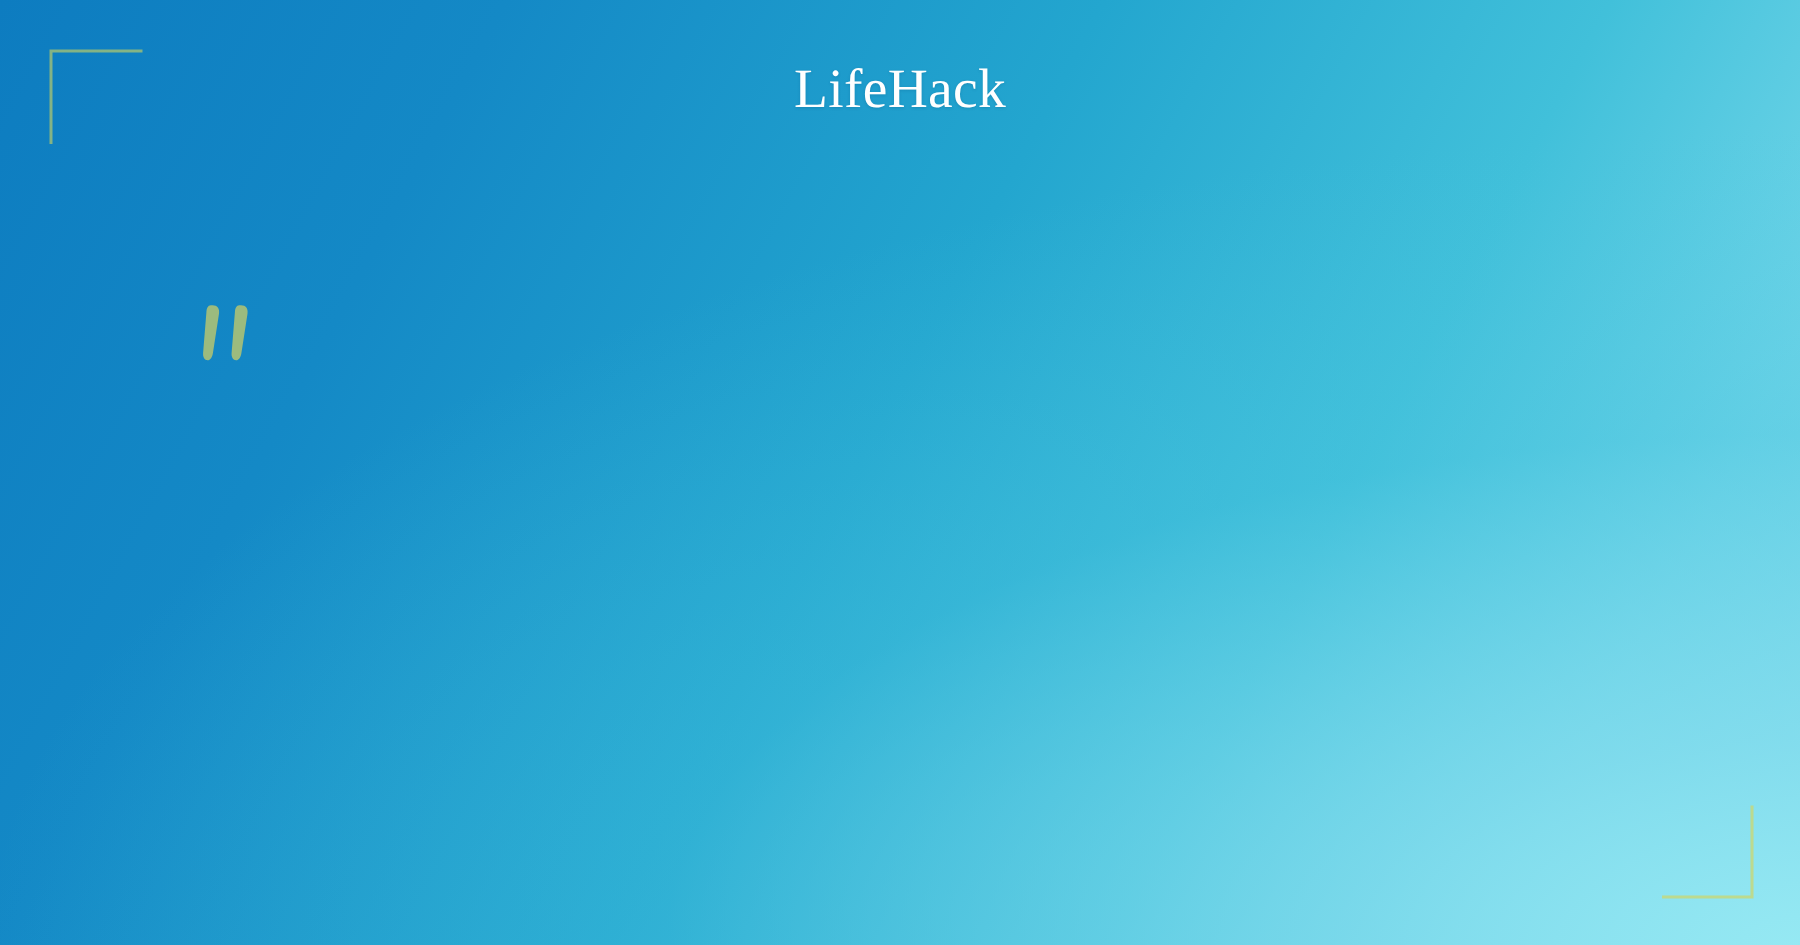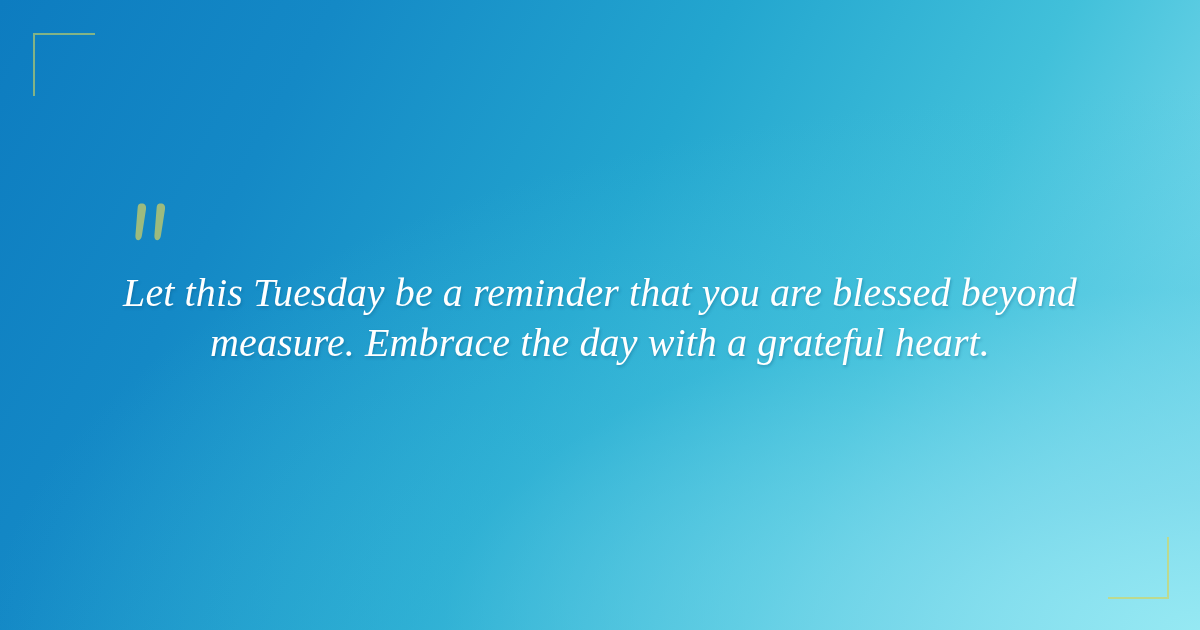--- a/index.html
+++ b/index.html
@@ -85,27 +85,25 @@
     letter-spacing: 0.1px;
   }
 </style>
 </head>
 <body>
 
 <div class="card">
 
   <div class="bracket bracket-tl"></div>
 
+  <div class="brand">LifeHack</div>
 
   <div class="quote-mark">
     <svg width="44" height="42" viewBox="0 0 44 42" aria-hidden="true">
       <path d="M8.5 1.5 C12.5 1.0 14.6 3.0 14.0 7.2 L10.0 33.0 C9.6 36.2 8.2 38.2 6.4 38.2 C4.4 38.2 3.2 36.2 3.4 33.4 L5.6 6.2 C5.8 3.2 6.6 1.7 8.5 1.5 Z" fill="#9cbb7e"></path>
       <path d="M27.5 1.5 C31.5 1.0 33.6 3.0 33.0 7.2 L29.0 33.0 C28.6 36.2 27.2 38.2 25.4 38.2 C23.4 38.2 22.2 36.2 22.4 33.4 L24.6 6.2 C24.8 3.2 25.6 1.7 27.5 1.5 Z" fill="#9cbb7e"></path>
     </svg>
   </div>
 
-  <div class="quote-block">
-    <p class="quote-text">Let this Tuesday be a reminder that you are blessed beyond measure. Embrace the day with a grateful heart.</p>
-  </div>
 
   <div class="bracket bracket-br"></div>
 
 </div>
 
 </body></html>

